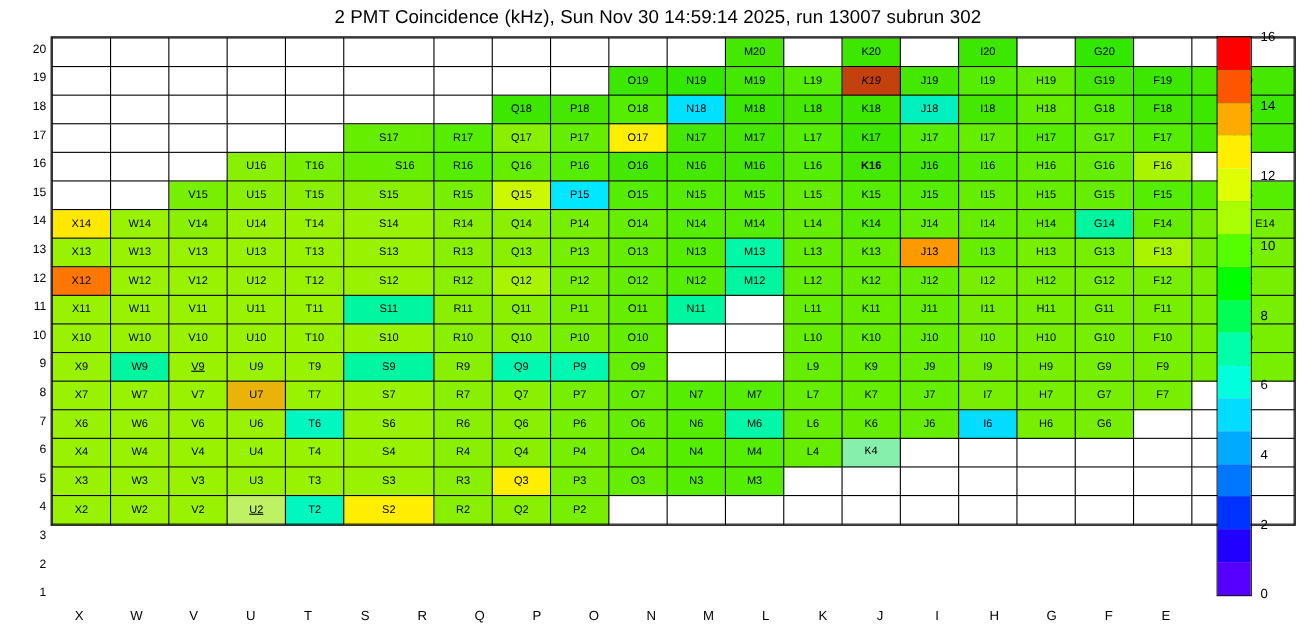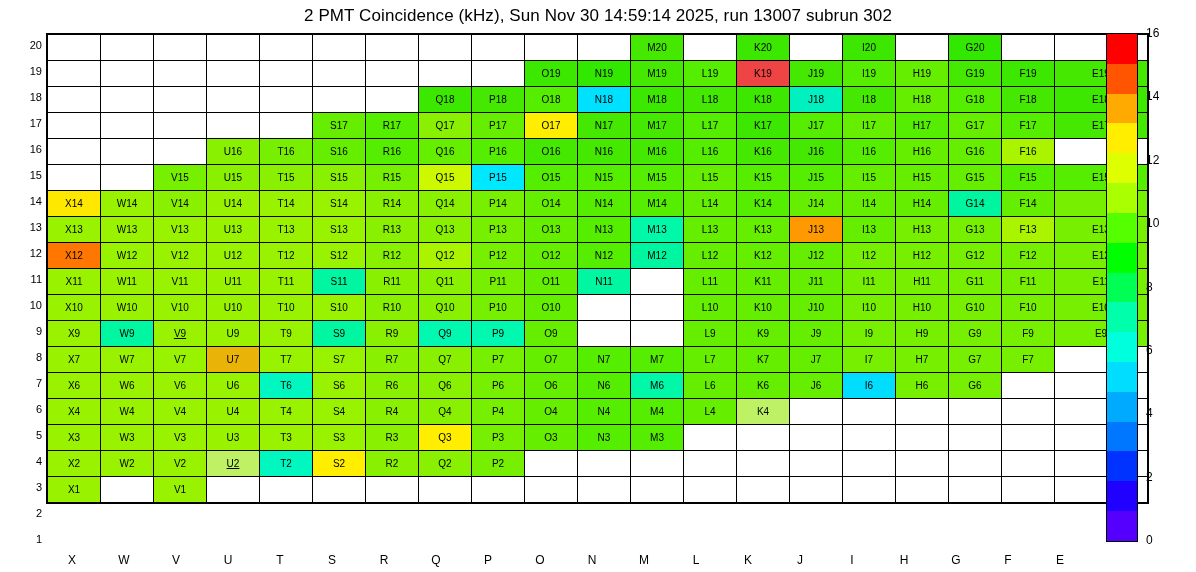--- a/index.html
+++ b/index.html
@@ -98,21 +98,21 @@
             <td style="background: rgb(255, 255, 255);"></td>
             <td style="background: rgb(255, 255, 255);"></td>
             <td style="background: rgb(255, 255, 255);"></td>
             <td style="background: rgb(255, 255, 255);"></td>
             <td style="background: rgb(255, 255, 255);"></td>
             <td style="background: rgb(255, 255, 255);"></td>
             <td title="O19: 9.3 kHz" style="background: rgb(60, 232, 0);">O19</td>
             <td title="N19: 9.2 kHz" style="background: rgb(51, 232, 0);">N19</td>
             <td title="M19: 9.4 kHz" style="background: rgb(68, 232, 0);">M19</td>
             <td title="L19: 9.5 kHz" style="background: rgb(85, 238, 0);">L19</td>
-            <td title="K19: 9.3 kHz" style="background: #ef4444;">K19</td>
+            <td title="K19: 9.3 kHz" style="background: #c2410c; font-style: italic;">K19</td>
             <td title="J19: 9.4 kHz" style="background: rgb(68, 232, 0);">J19</td>
             <td title="I19: 9.5 kHz" style="background: rgb(85, 238, 0);">I19</td>
             <td title="H19: 9.6 kHz" style="background: rgb(102, 238, 0);">H19</td>
             <td title="G19: 9.4 kHz" style="background: rgb(68, 232, 0);">G19</td>
             <td title="F19: 9.3 kHz" style="background: rgb(60, 232, 0);">F19</td>
             <td title="E19: 9.4 kHz" style="background: rgb(68, 232, 0);">E19</td>
           </tr>
           <tr>
             <td style="background: rgb(255, 255, 255);"></td>
             <td style="background: rgb(255, 255, 255);"></td>
@@ -156,29 +156,29 @@
             <td title="G17: 9.6 kHz" style="background: rgb(102, 238, 0);">G17</td>
             <td title="F17: 9.5 kHz" style="background: rgb(85, 238, 0);">F17</td>
             <td title="E17: 9.4 kHz" style="background: rgb(68, 232, 0);">E17</td>
           </tr>
           <tr>
             <td style="background: rgb(255, 255, 255);"></td>
             <td style="background: rgb(255, 255, 255);"></td>
             <td style="background: rgb(255, 255, 255);"></td>
             <td title="U16: 9.8 kHz" style="background: rgb(136, 240, 0);">U16</td>
             <td title="T16: 9.7 kHz" style="background: rgb(119, 239, 0);">T16</td>
-            <td title="S16: 9.6 kHz" style="background: rgb(102, 238, 0);">S16</td>
+            <td title="S16: 9.6 kHz" style="background: rgb(102, 238, 0); padding-left: 29px;">S16</td>
             <td title="R16: 9.5 kHz" style="background: rgb(85, 238, 0);">R16</td>
             <td title="Q16: 9.6 kHz" style="background: rgb(102, 238, 0);">Q16</td>
             <td title="P16: 9.5 kHz" style="background: rgb(85, 238, 0);">P16</td>
             <td title="O16: 9.4 kHz" style="background: rgb(68, 232, 0);">O16</td>
             <td title="N16: 9.4 kHz" style="background: rgb(68, 232, 0);">N16</td>
             <td title="M16: 9.4 kHz" style="background: rgb(68, 232, 0);">M16</td>
             <td title="L16: 9.5 kHz" style="background: rgb(85, 238, 0);">L16</td>
-            <td title="K16: 9.4 kHz" style="background: rgb(68, 232, 0);">K16</td>
+            <td title="K16: 9.4 kHz" style="background: rgb(68, 232, 0); font-weight: bold;">K16</td>
             <td title="J16: 9.4 kHz" style="background: rgb(68, 232, 0);">J16</td>
             <td title="I16: 9.5 kHz" style="background: rgb(85, 238, 0);">I16</td>
             <td title="H16: 9.6 kHz" style="background: rgb(102, 238, 0);">H16</td>
             <td title="G16: 9.6 kHz" style="background: rgb(102, 238, 0);">G16</td>
             <td title="F16: 10.2 kHz" style="background: rgb(170, 244, 0);">F16</td>
             <td style="background: rgb(255, 255, 255);"></td>
           </tr>
           <tr>
             <td style="background: rgb(255, 255, 255);"></td>
             <td style="background: rgb(255, 255, 255);"></td>
@@ -384,21 +384,21 @@
             <td title="U4: 9.9 kHz" style="background: rgb(153, 242, 0);">U4</td>
             <td title="T4: 9.9 kHz" style="background: rgb(153, 242, 0);">T4</td>
             <td title="S4: 9.9 kHz" style="background: rgb(153, 242, 0);">S4</td>
             <td title="R4: 9.8 kHz" style="background: rgb(136, 240, 0);">R4</td>
             <td title="Q4: 9.8 kHz" style="background: rgb(136, 240, 0);">Q4</td>
             <td title="P4: 9.7 kHz" style="background: rgb(119, 239, 0);">P4</td>
             <td title="O4: 9.6 kHz" style="background: rgb(102, 238, 0);">O4</td>
             <td title="N4: 9.5 kHz" style="background: rgb(85, 238, 0);">N4</td>
             <td title="M4: 9.5 kHz" style="background: rgb(85, 238, 0);">M4</td>
             <td title="L4: 9.6 kHz" style="background: rgb(102, 238, 0);">L4</td>
-            <td title="K4: 9.6 kHz" style="background: #bef264;">K4</td>
+            <td title="K4: 9.6 kHz" style="background: #86efac; font-family: Liberation Mono, monospace;">K4</td>
             <td style="background: rgb(255, 255, 255);"></td>
             <td style="background: rgb(255, 255, 255);"></td>
             <td style="background: rgb(255, 255, 255);"></td>
             <td style="background: rgb(255, 255, 255);"></td>
             <td style="background: rgb(255, 255, 255);"></td>
             <td style="background: rgb(255, 255, 255);"></td>
           </tr>
           <tr>
             <td title="X3: 9.9 kHz" style="background: rgb(153, 242, 0);">X3</td>
             <td title="W3: 9.9 kHz" style="background: rgb(153, 242, 0);">W3</td>
@@ -424,42 +424,20 @@
           <tr>
             <td title="X2: 9.9 kHz" style="background: rgb(153, 242, 0);">X2</td>
             <td title="W2: 9.9 kHz" style="background: rgb(153, 242, 0);">W2</td>
             <td title="V2: 9.9 kHz" style="background: rgb(153, 242, 0);">V2</td>
             <td title="U2: 10.6 kHz" style="background: #bef264; text-decoration: underline;">U2</td>
             <td title="T2: 7.6 kHz" style="background: rgb(0, 248, 192);">T2</td>
             <td title="S2: 11.5 kHz" style="background: rgb(255, 238, 0);">S2</td>
             <td title="R2: 9.8 kHz" style="background: rgb(136, 240, 0);">R2</td>
             <td title="Q2: 9.8 kHz" style="background: rgb(136, 240, 0);">Q2</td>
             <td title="P2: 9.7 kHz" style="background: rgb(119, 239, 0);">P2</td>
-            <td style="background: rgb(255, 255, 255);"></td>
-            <td style="background: rgb(255, 255, 255);"></td>
-            <td style="background: rgb(255, 255, 255);"></td>
-            <td style="background: rgb(255, 255, 255);"></td>
-            <td style="background: rgb(255, 255, 255);"></td>
-            <td style="background: rgb(255, 255, 255);"></td>
-            <td style="background: rgb(255, 255, 255);"></td>
-            <td style="background: rgb(255, 255, 255);"></td>
-            <td style="background: rgb(255, 255, 255);"></td>
-            <td style="background: rgb(255, 255, 255);"></td>
-            <td style="background: rgb(255, 255, 255);"></td>
-          </tr>
-          <tr>
-            <td title="X1: 9.9 kHz" style="background: rgb(153, 242, 0);">X1</td>
-            <td style="background: rgb(255, 255, 255);"></td>
-            <td title="V1: 9.9 kHz" style="background: rgb(153, 242, 0);">V1</td>
-            <td style="background: rgb(255, 255, 255);"></td>
-            <td style="background: rgb(255, 255, 255);"></td>
-            <td style="background: rgb(255, 255, 255);"></td>
-            <td style="background: rgb(255, 255, 255);"></td>
-            <td style="background: rgb(255, 255, 255);"></td>
-            <td style="background: rgb(255, 255, 255);"></td>
             <td style="background: rgb(255, 255, 255);"></td>
             <td style="background: rgb(255, 255, 255);"></td>
             <td style="background: rgb(255, 255, 255);"></td>
             <td style="background: rgb(255, 255, 255);"></td>
             <td style="background: rgb(255, 255, 255);"></td>
             <td style="background: rgb(255, 255, 255);"></td>
             <td style="background: rgb(255, 255, 255);"></td>
             <td style="background: rgb(255, 255, 255);"></td>
             <td style="background: rgb(255, 255, 255);"></td>
             <td style="background: rgb(255, 255, 255);"></td>

